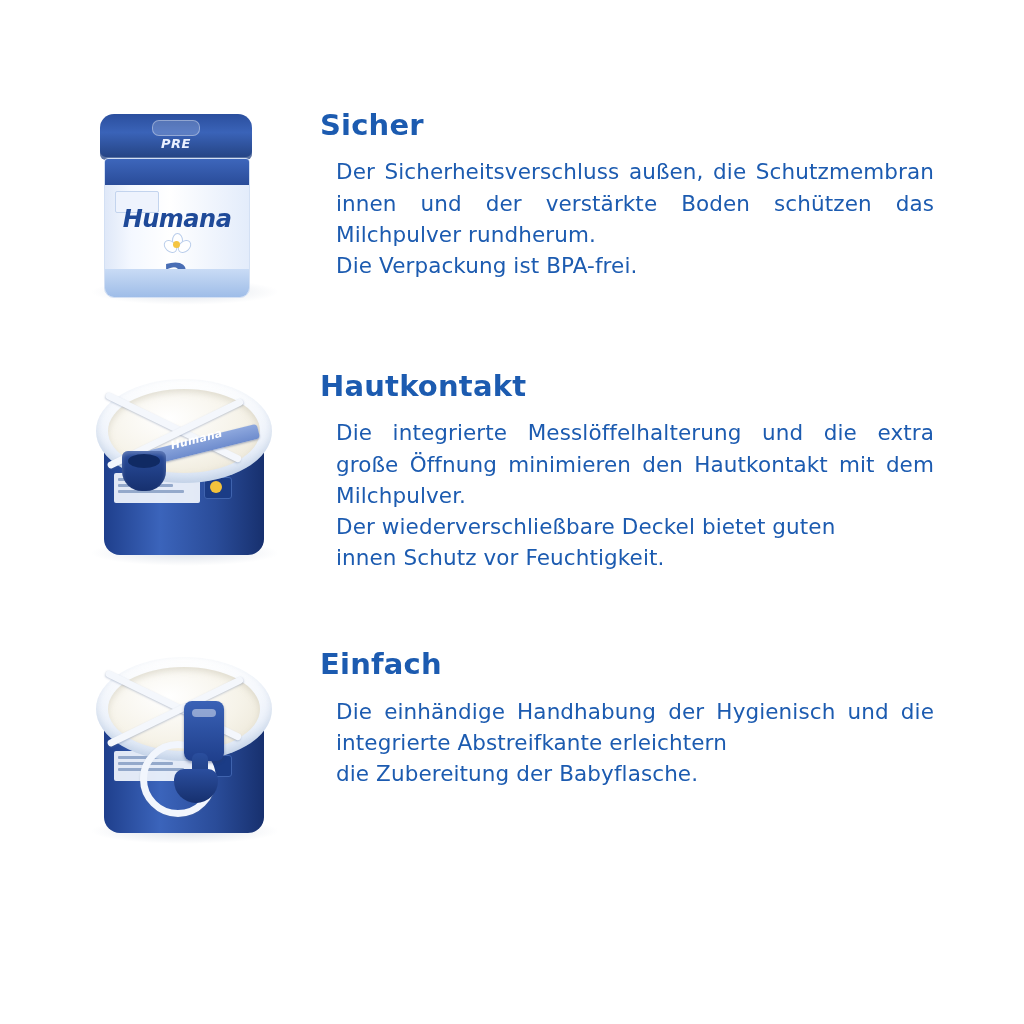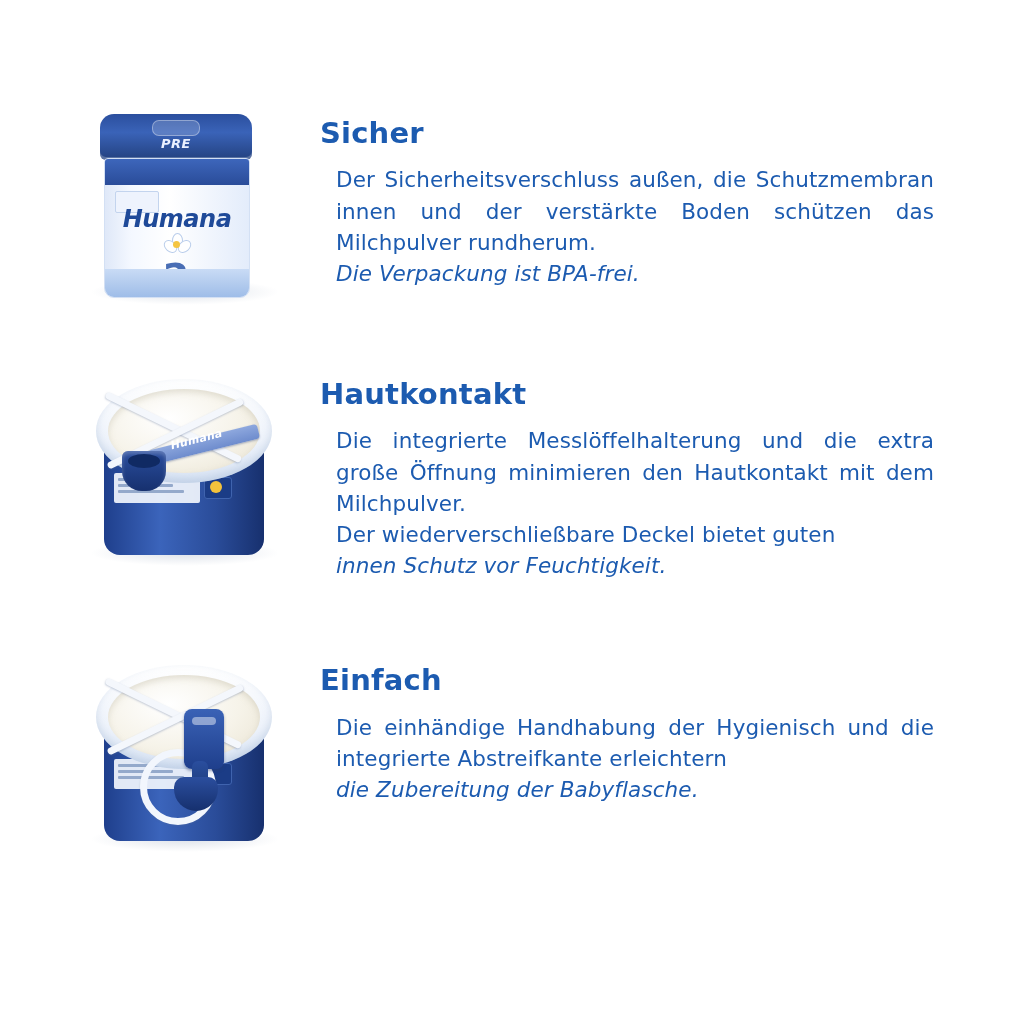--- a/index.html
+++ b/index.html
@@ -42,37 +42,36 @@
     flex: 1 1 auto;
     padding-top: 14px;
     max-width: 630px;
   }
 
   .f-title {
     color: #1c5bb0;
     font-size: 29px;
     font-weight: bold;
     line-height: 1.05;
-    margin: 8px 0 8px 0;
+    margin: 0 0 8px 0;
     letter-spacing: 0.2px;
   }
 
   .f-body {
     color: #1c5bb0;
     font-size: 21.5px;
     line-height: 1.45;
     margin: 16px;
     text-align: justify;
     text-justify: inter-word;
     letter-spacing: 0.1px;
   }
   .f-body .last-line {
     display: block;
     text-align: left;
-    font-style: italic;
   }
   .f-body .plain {
     display: block;
     text-align: left;
   }
 
   
   .can-wrap {
     position: absolute;
     inset: 0;

